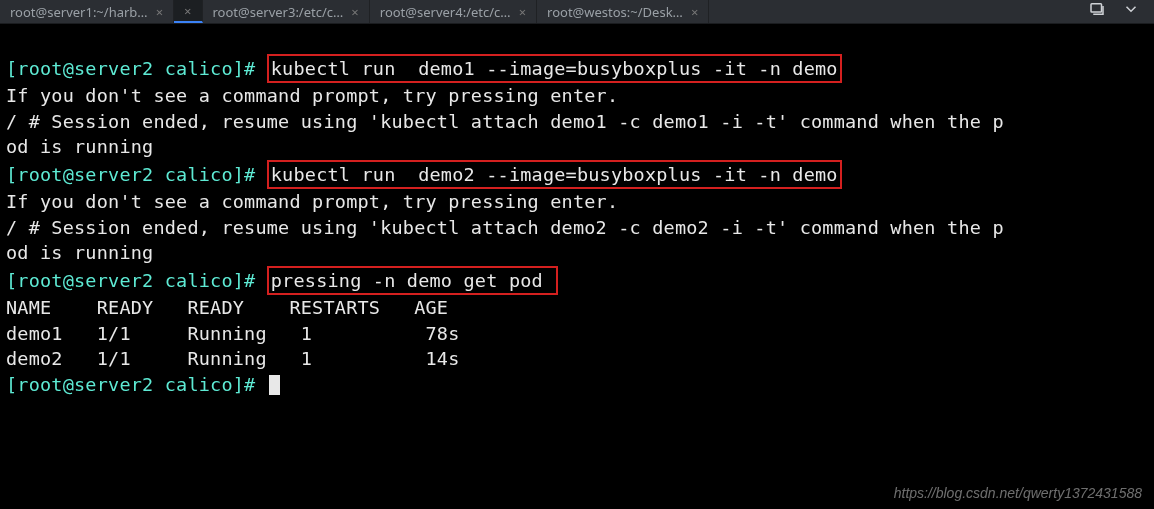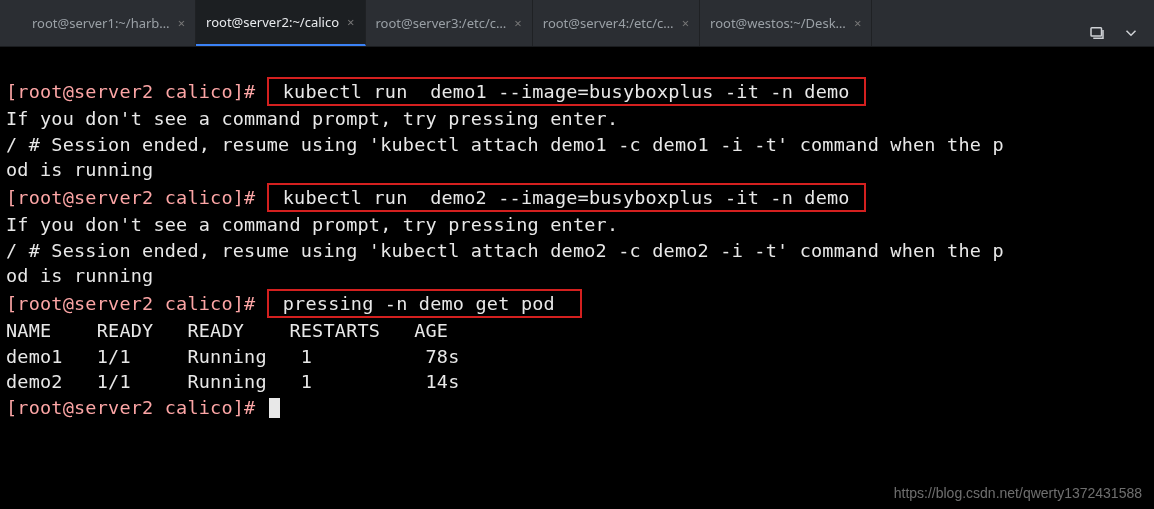--- a/index.html
+++ b/index.html
@@ -7,25 +7,24 @@
     width: 1154px;
     height: 509px;
     background: #000;
     font-family: 'DejaVu Sans Mono', 'Courier New', monospace;
     font-size: 18px;
     overflow: hidden;
     position: relative;
   }
   .tabbar {
     display: flex;
-    align-items: flex-end;
+    align-items: flex-start;
     background: #2b2e33;
-    height: 47px;
+    height: 24px;
     border-bottom: 1px solid #1a1c1f;
-    padding-left: 22px;
   }
   .tab {
     display: flex;
     align-items: center;
     padding: 0 10px;
     height: 100%;
     color: #9aa0a6;
     font-family: 'Noto Sans', Arial, sans-serif;
     font-size: 13px;
     border-right: 1px solid #1f2124;
@@ -50,54 +49,54 @@
     color: #bfc3c7;
   }
   .terminal {
     padding: 4px 2px 2px 6px;
     color: #e8e8e8;
     line-height: 1.38;
     white-space: pre;
     font-size: 18.5px;
     letter-spacing: 0.2px;
   }
-  .prompt-user { color: #fca5a5; }
+  .prompt-user { color: #5eead4; }
   .hl {
     border: 2px solid #d4201f;
-    padding: 0 14px;
+    padding: 0 2px;
     display: inline-block;
   }
   .cursor {
     display: inline-block;
     width: 11px;
     height: 20px;
     background: #e8e8e8;
     vertical-align: text-bottom;
     margin-left: 2px;
   }
   .watermark {
     position: absolute;
     right: 12px;
     bottom: 8px;
     color: rgba(200,200,200,0.55);
     font-family: Arial, sans-serif;
     font-size: 14px;
+    font-style: italic;
   }
   .icon-svg { width: 18px; height: 18px; }
 </style>
 </head>
 <body>
 
 <div class="tabbar">
   <div class="tab">
     <span>root@server1:~/harb…</span>
     <span class="close">×</span>
   </div>
   <div class="tab active">
-    <span>root@server2:~/calico</span>
     <span class="close">×</span>
   </div>
   <div class="tab">
     <span>root@server3:/etc/c…</span>
     <span class="close">×</span>
   </div>
   <div class="tab">
     <span>root@server4:/etc/c…</span>
     <span class="close">×</span>
   </div>

